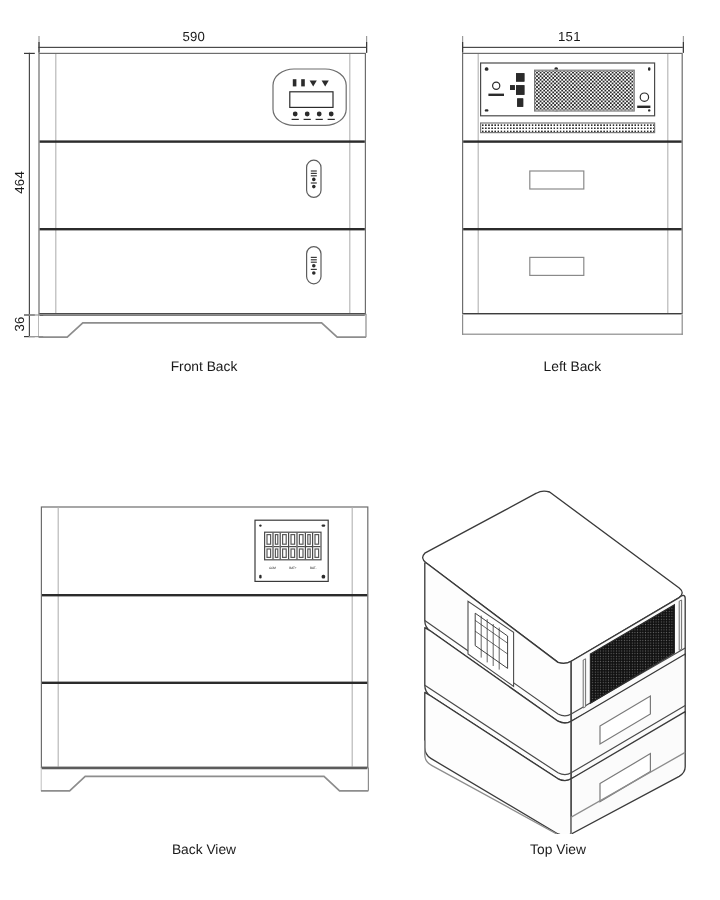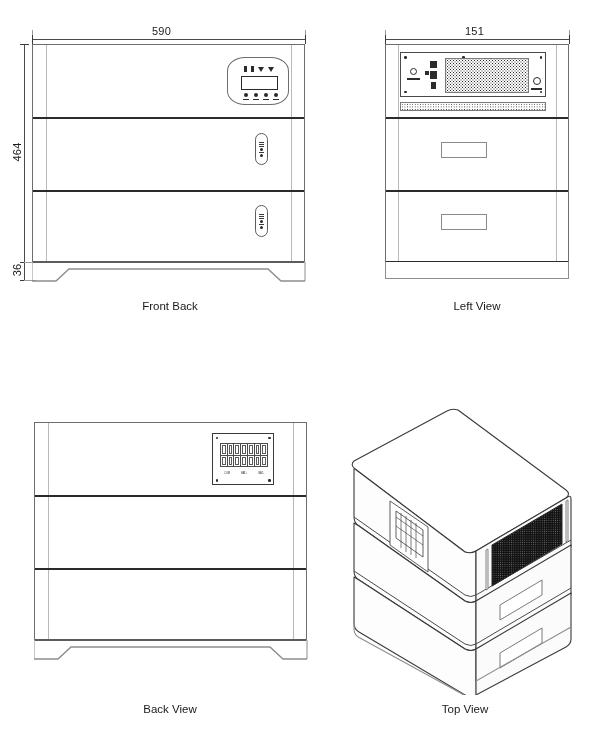--- a/index.html
+++ b/index.html
@@ -245,21 +245,21 @@
       </div>
 
       <div class="vent-strip" style="left:14px;top:57px;width:146px;height:9px;"></div>
 
       <div class="recess-handle" style="left:55px;top:97px;width:46px;height:16px;"></div>
       <div class="recess-handle" style="left:55px;top:169px;width:46px;height:16px;"></div>
     </div>
 
     <div class="base-strip" style="left:65px;top:262px;width:184px;height:17px;"></div>
 
-    <div class="caption" style="left:97px;top:300px;width:120px;">Left View</div>
+    <div class="caption" style="left:97px;top:300px;width:120px;">Left Back</div>
   </div>
 
   <div class="view" style="left:0;top:400px;width:320px;height:330px;">
 
     <div class="cab" style="left:34px;top:22px;width:273px;height:218px;">
       <div class="side-edge" style="left:13px;"></div>
       <div class="side-edge" style="left:258px;"></div>
 
       <div class="tier-div" style="top:72px;"></div>
       <div class="tier-div" style="top:145px;"></div>

